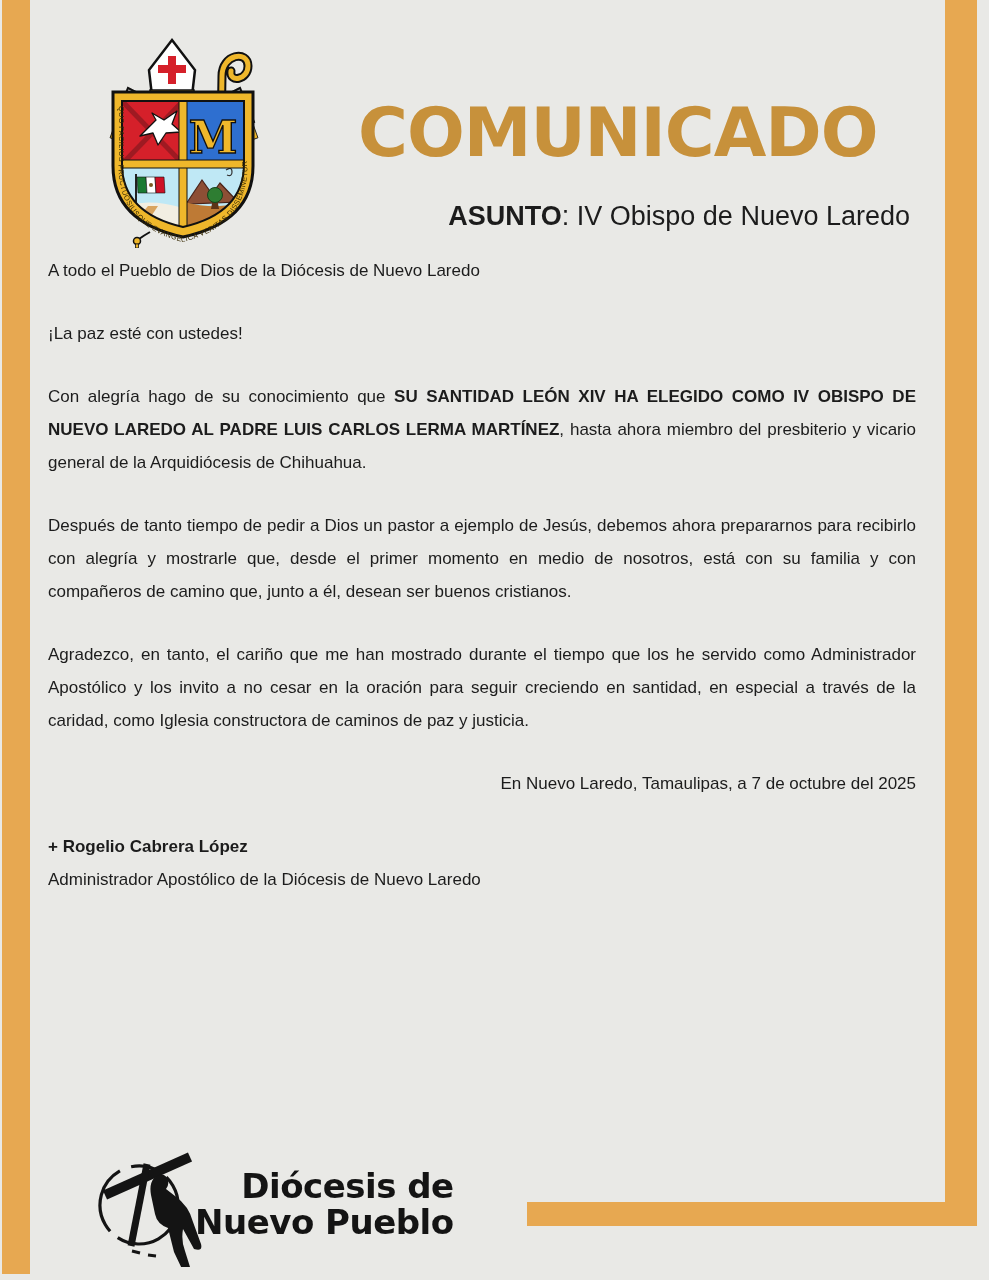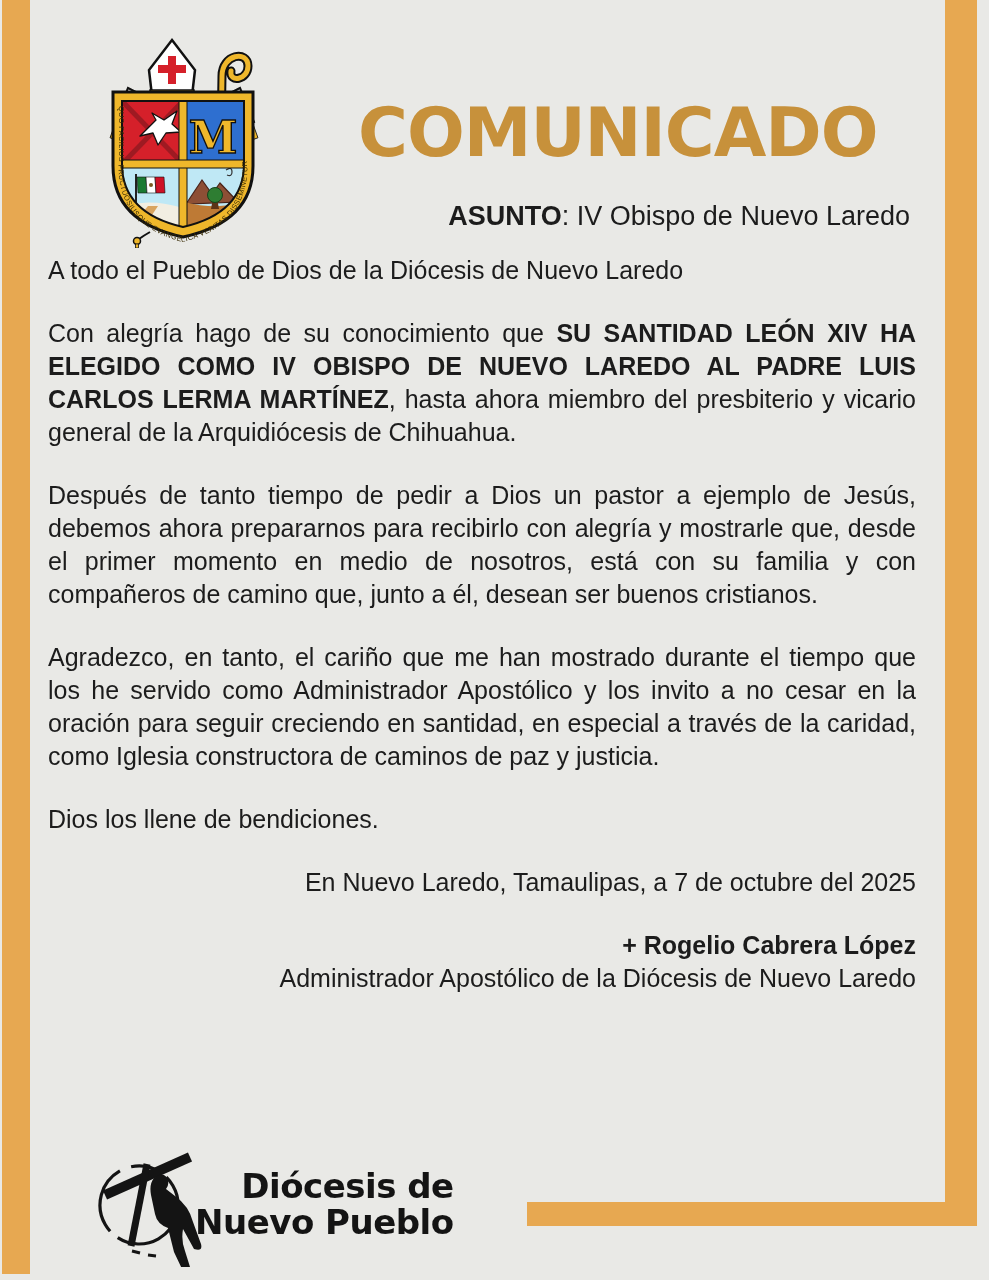--- a/index.html
+++ b/index.html
@@ -30,26 +30,26 @@
   }
   .subject {
     position:absolute; left:48px; top:200px; width:868px;
     font-size:27px; line-height:33px; text-align:right; padding-right:6px;
   }
   .subject b { font-weight:bold; }
 
   
   .letter {
     position:absolute; left:48px; top:254px; width:868px;
-    font-size:25px; line-height:33px;
+    font-size:17px; line-height:33px;
   }
   .letter p { margin:0 0 30px 0; }
   .just { text-align:justify; text-justify:inter-word; }
   .right { text-align:right; }
-  .center { text-align:right; }
+  .center { text-align:left; }
   .b { font-weight:bold; }
   .sig-name { margin-bottom:0 !important; font-weight:bold; }
   .sig-title { margin-bottom:0 !important; }
 
   
   .footer-logo { position:absolute; left:96px; top:1152px; width:520px; height:120px; }
   .footer-logo-icon { position:absolute; left:0; top:0; }
   .footer-logo-text {
     position:absolute; left:99px; top:16px;
     font-family:"DejaVu Sans", sans-serif;
@@ -151,24 +151,24 @@
       <rect x="37.5" y="208" width="3" height="4" fill="#efb72b" stroke="#111" stroke-width="0.8"></rect>
     </g>
   </svg>
 
   <div class="title">COMUNICADO</div>
 
   <div class="subject"><b>ASUNTO</b><span>: IV Obispo de Nuevo Laredo</span></div>
 
   <div class="letter">
     <p>A todo el Pueblo de Dios de la Diócesis de Nuevo Laredo</p>
+    <p>¡La paz esté con ustedes!</p>
     <p class="just"><span>Con alegría hago de su conocimiento que </span><span class="b">SU SANTIDAD LEÓN XIV HA ELEGIDO COMO IV OBISPO DE NUEVO LAREDO AL PADRE LUIS CARLOS LERMA MARTÍNEZ</span><span>, hasta ahora miembro del presbiterio y vicario general de la Arquidiócesis de Chihuahua.</span></p>
     <p class="just">Después de tanto tiempo de pedir a Dios un pastor a ejemplo de Jesús, debemos ahora prepararnos para recibirlo con alegría y mostrarle que, desde el primer momento en medio de nosotros, está con su familia y con compañeros de camino que, junto a él, desean ser buenos cristianos.</p>
     <p class="just">Agradezco, en tanto, el cariño que me han mostrado durante el tiempo que los he servido como Administrador Apostólico y los invito a no cesar en la oración para seguir creciendo en santidad, en especial a través de la caridad, como Iglesia constructora de caminos de paz y justicia.</p>
-    <p>Dios los llene de bendiciones.</p>
     <p class="right">En Nuevo Laredo, Tamaulipas, a 7 de octubre del 2025</p>
     <p class="center sig-name">+ Rogelio Cabrera López</p>
     <p class="center sig-title">Administrador Apostólico de la Diócesis de Nuevo Laredo</p>
   </div>
 
   <div class="footer-logo">
     <svg class="footer-logo-icon" width="140" height="115" viewBox="0 0 140 115" xmlns="http://www.w3.org/2000/svg">
       <circle cx="43" cy="53" r="39" fill="none" stroke="#141414" stroke-width="3.2" stroke-dasharray="104 10 70 12 30 8" transform="rotate(-30 43 53)"></circle>
       <line x1="9" y1="43" x2="94" y2="5" stroke="#141414" stroke-width="10"></line>
       <line x1="51" y1="12" x2="35" y2="94" stroke="#141414" stroke-width="7"></line>

